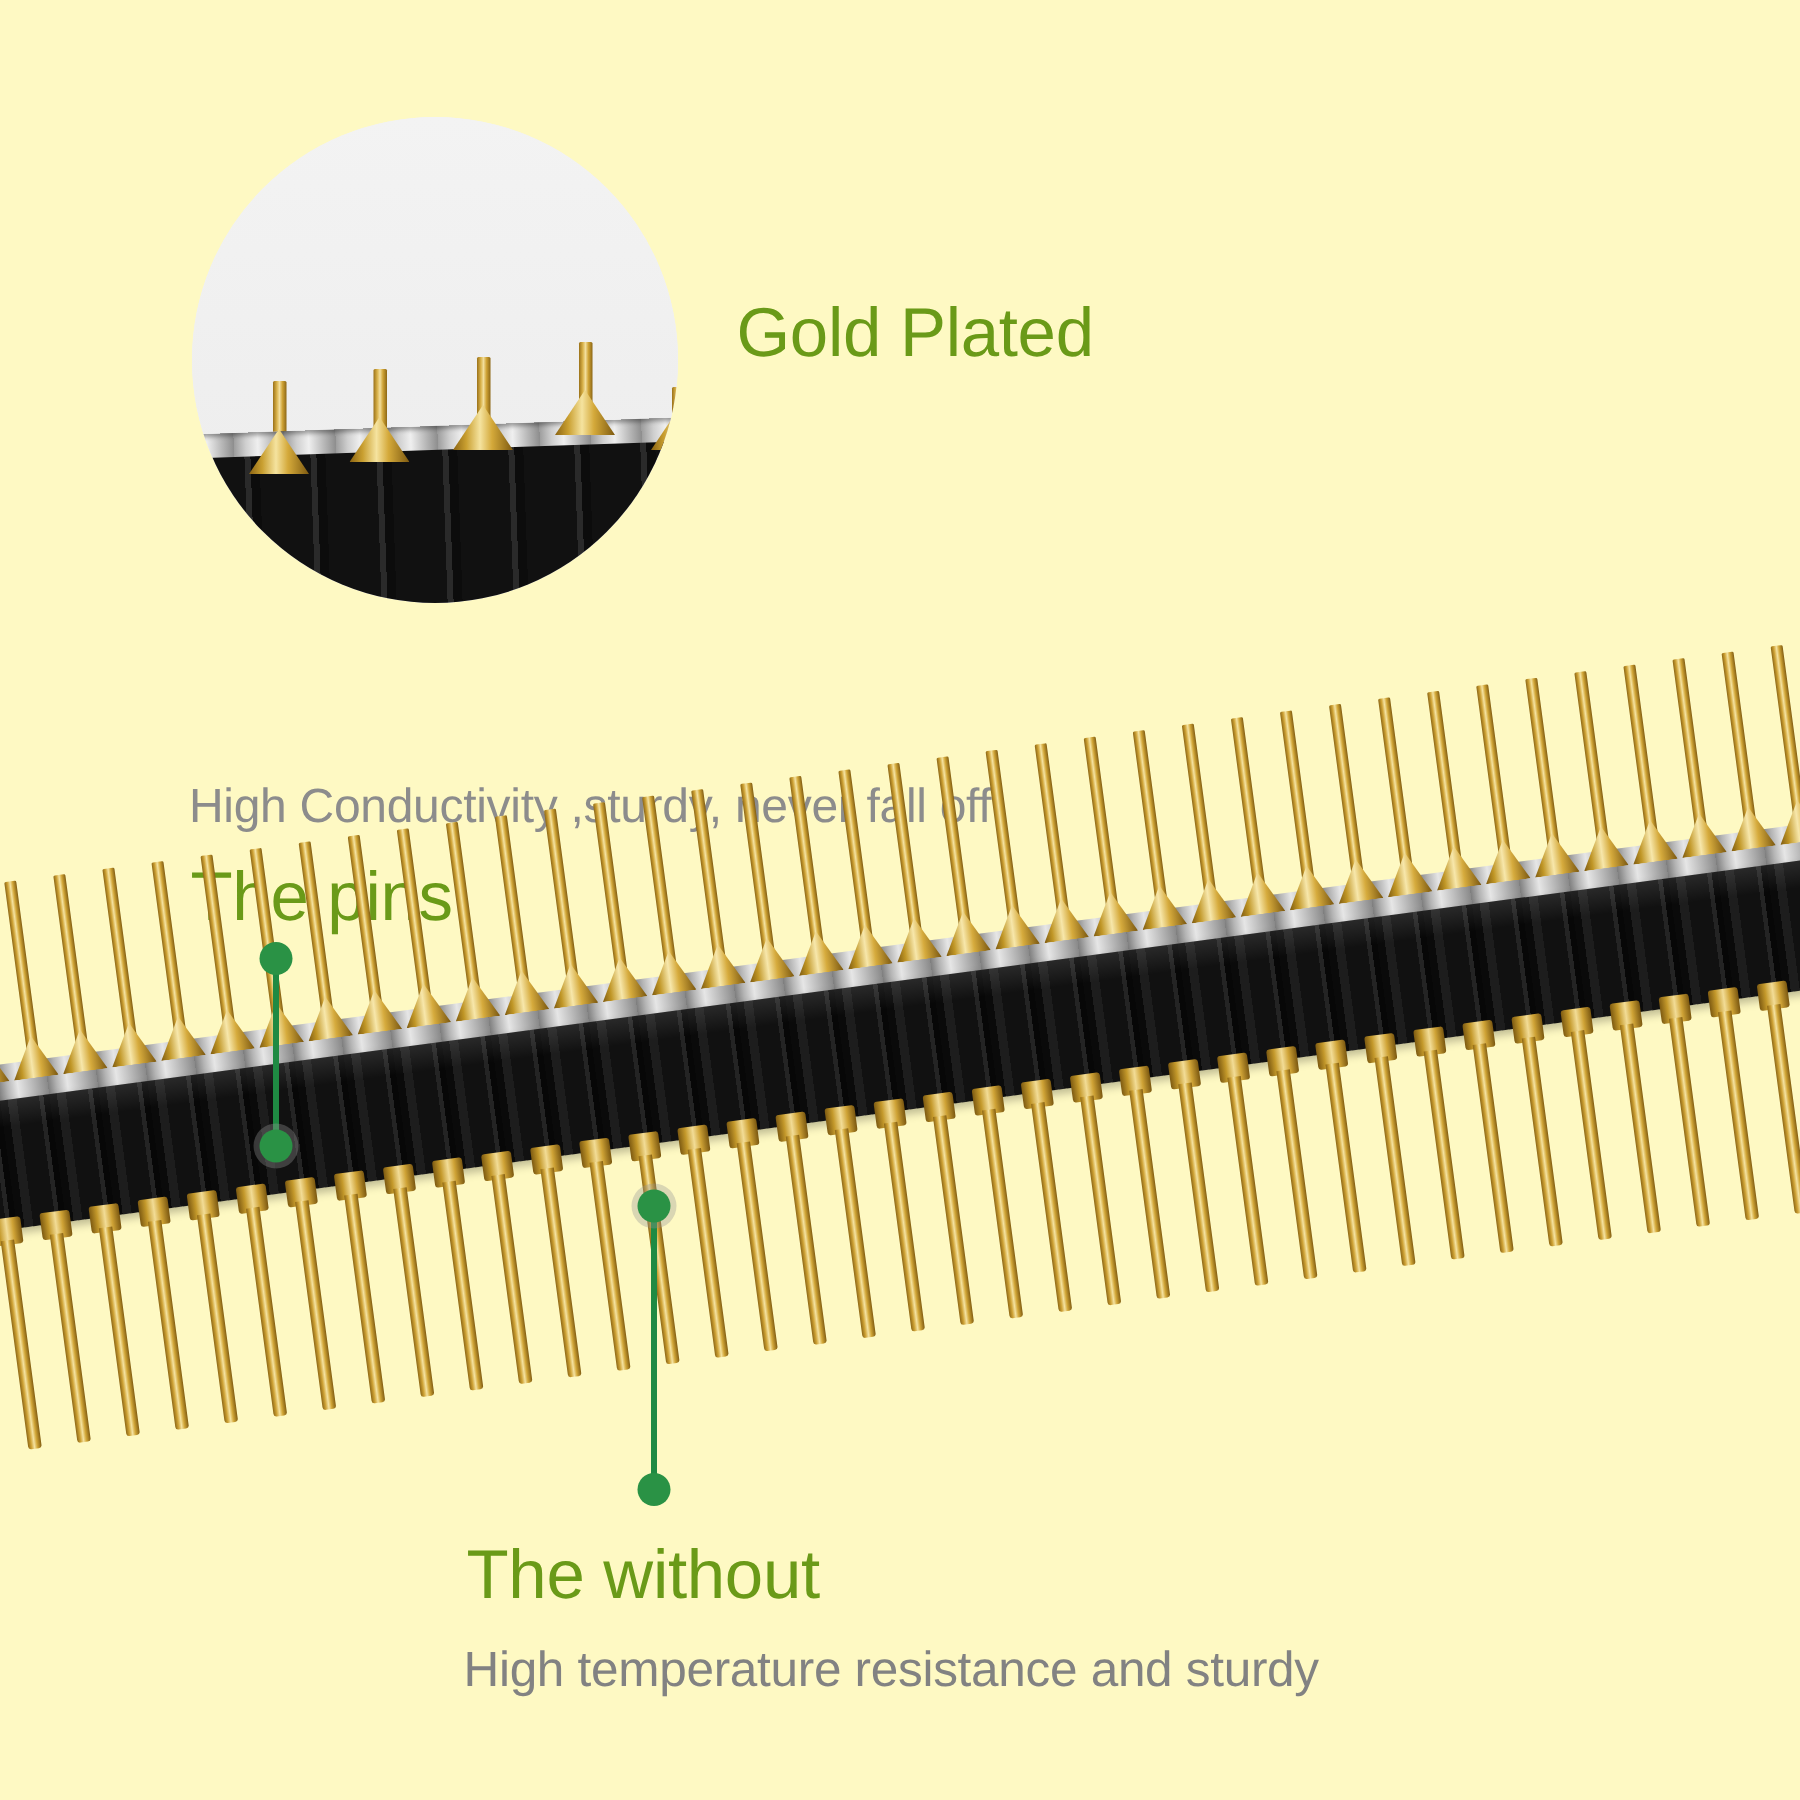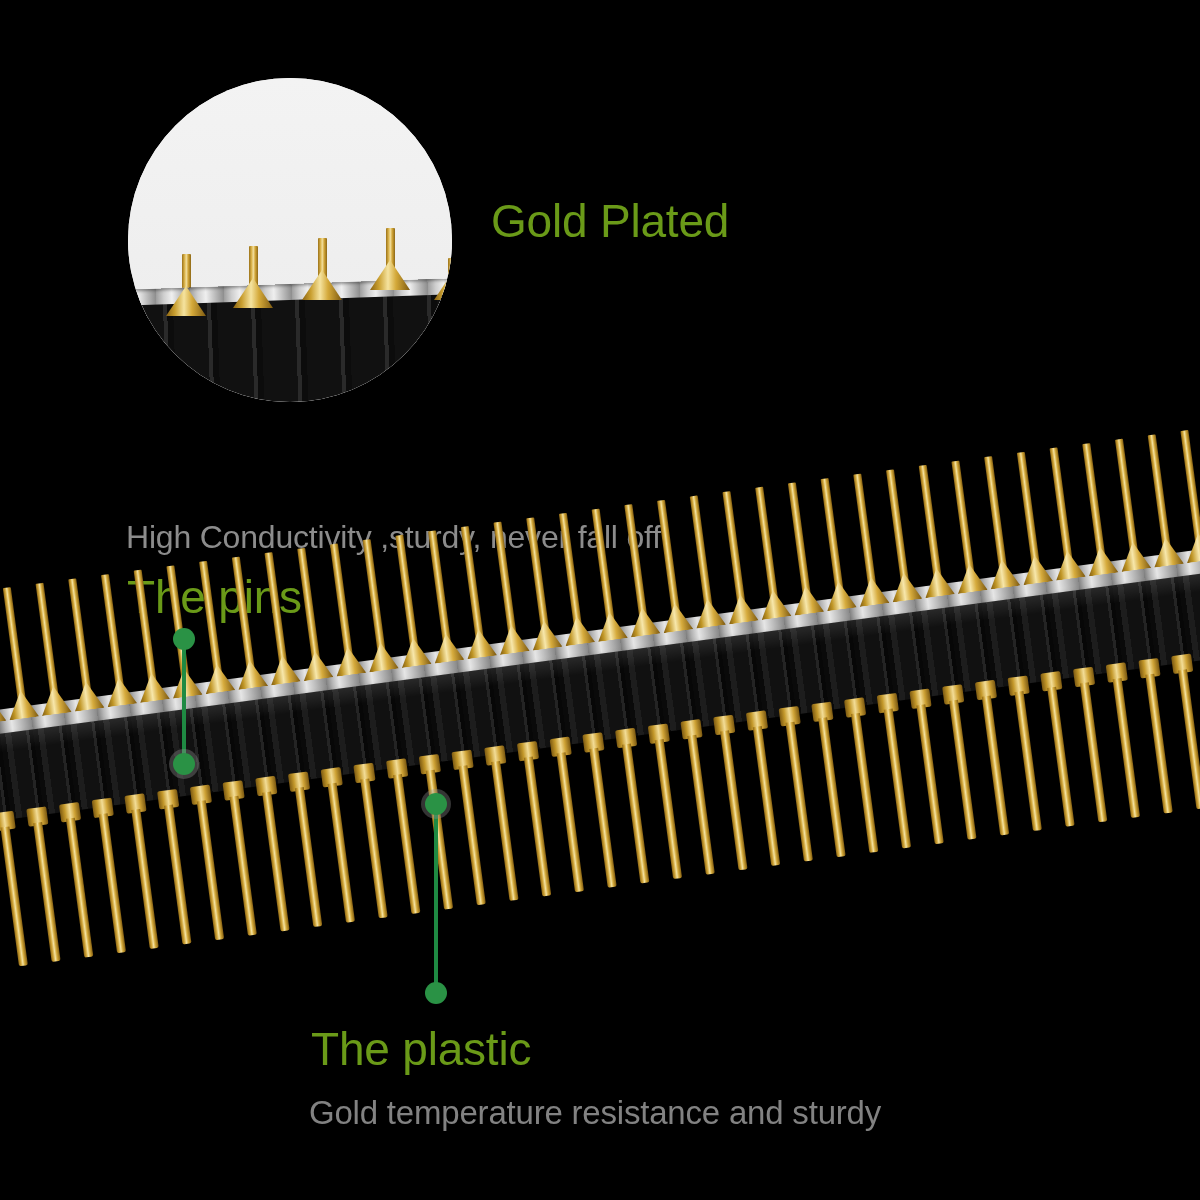--- a/index.html
+++ b/index.html
@@ -8,21 +8,21 @@
     padding: 0;
     background: #ffffff;
   }
   body {
     font-family: "Liberation Sans", sans-serif;
   }
   #canvas {
     position: relative;
     width: 1200px;
     height: 1200px;
-    background: #000000;
+    background: #fef9c3;
     overflow: hidden;
   }
 
   
   .headline {
     position: absolute;
     color: #6a9a18;
     font-size: 46px;
     font-weight: 400;
     line-height: 1.0;
@@ -425,16 +425,16 @@
   </div>
 
   <div class="callout-line" id="pins-line"></div>
   <div class="callout-dot" id="pins-dot-top"></div>
   <div class="callout-dot halo" id="pins-dot-bottom"></div>
 
   <div class="callout-line" id="plastic-line"></div>
   <div class="callout-dot halo" id="plastic-dot-top"></div>
   <div class="callout-dot" id="plastic-dot-bottom"></div>
 
-  <div class="headline" id="plastic-title">The plastic</div>
-  <div class="subline" id="plastic-sub">Gold temperature resistance and sturdy</div>
+  <div class="headline" id="plastic-title">The without</div>
+  <div class="subline" id="plastic-sub">High temperature resistance and sturdy</div>
 
 </div>
 
 </body></html>

